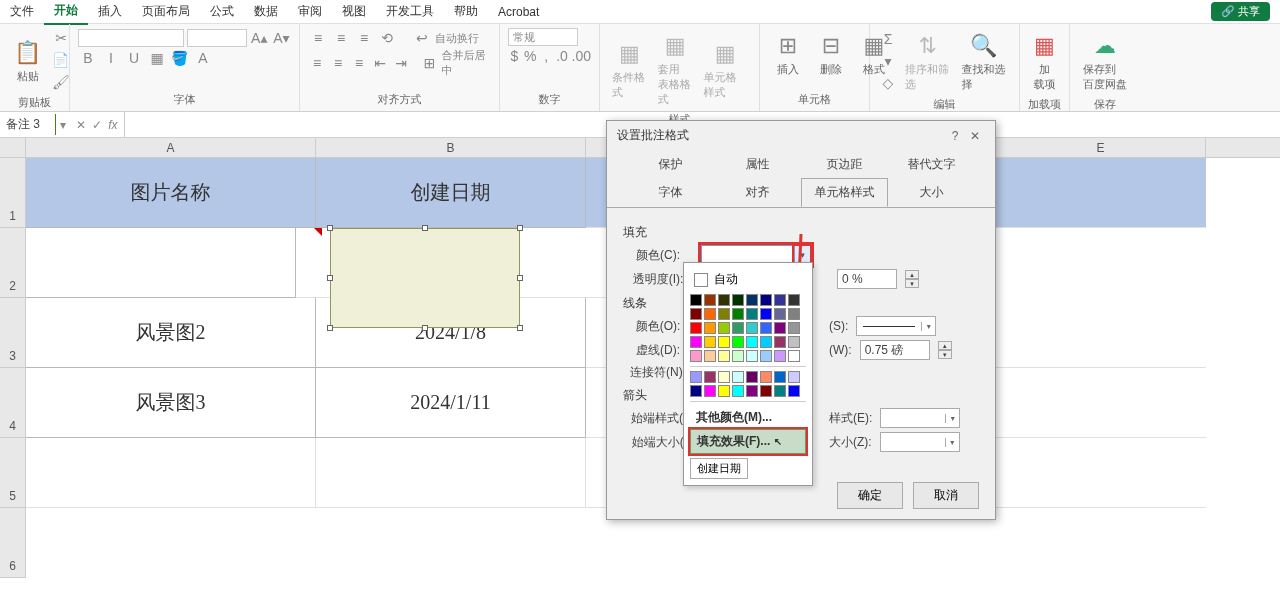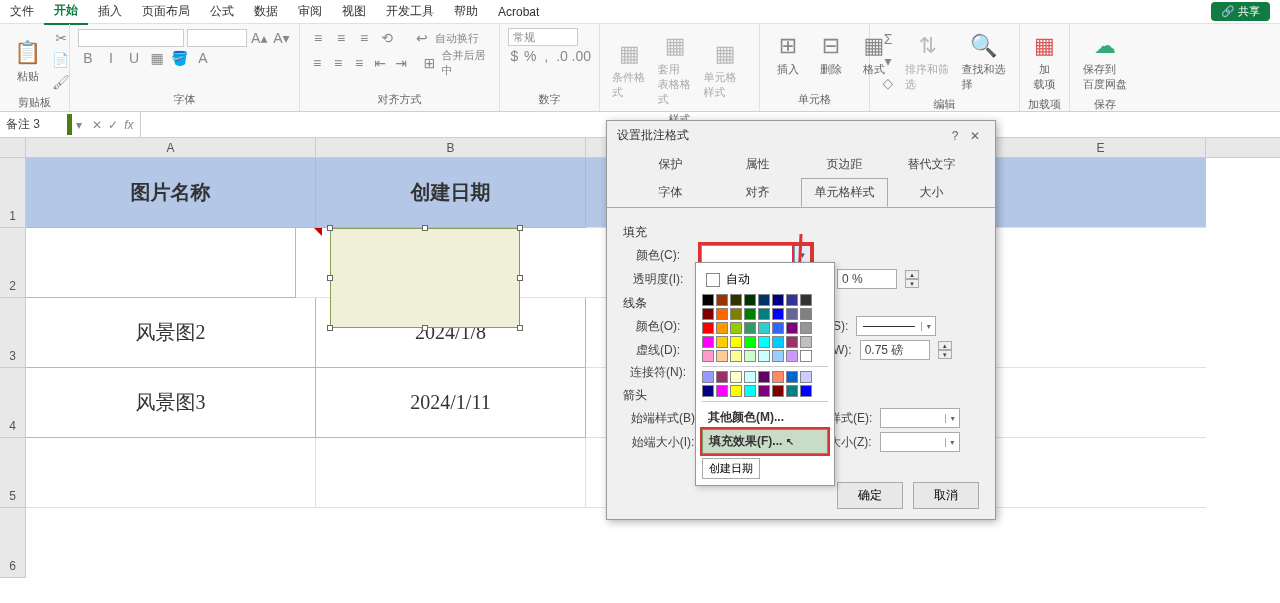--- a/index.html
+++ b/index.html
@@ -18,33 +18,33 @@
 .rgroup .grow { display: flex; gap: 3px; align-items: center; }
 .rgroup .gcol { display: flex; flex-direction: column; gap: 2px; align-items: center; }
 .ricon { width: 20px; height: 20px; display: inline-flex; align-items: center; justify-content: center; color: #888; font-size: 14px; }
 .ricon.big { width: 32px; height: 32px; font-size: 22px; }
 .rbtn { display: flex; flex-direction: column; align-items: center; font-size: 11px; color: #666; padding: 2px 4px; }
 .rbtn.disabled { opacity: .55; }
 .sel { border: 1px solid #ccc; font-size: 11px; padding: 1px 4px; color: #888; background: #fff; min-width: 60px; height: 18px; }
 
 
 .fbar { background: #fff; height: 26px; display: flex; align-items: center; border-bottom: 1px solid #d0d0d0; font-size: 12px; }
-.namebox { width: 72px; border-right: 5px solid #4d7c0f; padding: 2px 6px; color: #444; }
+.namebox { width: 56px; border-right: 1px solid #4d7c0f; padding: 2px 6px; color: #444; }
 .fx-area { display: flex; align-items: center; gap: 6px; padding: 0 6px; color: #888; }
 
 
 .sheet { position: absolute; top: 138px; left: 0; right: 0; bottom: 0; background: #fff; }
 .colhdr { display: flex; height: 20px; background: #e8e8e8; border-bottom: 1px solid #ccc; font-size: 12px; color: #555; }
 .colhdr .corner { width: 26px; border-right: 1px solid #ccc; }
 .colhdr .ch { text-align: center; border-right: 1px solid #ccc; line-height: 20px; }
 .rows { }
 .row { display: flex; height: 70px; }
 .row .rh { width: 26px; background: #e8e8e8; border-right: 1px solid #ccc; border-bottom: 1px solid #ccc; display: flex; align-items: flex-end; justify-content: center; font-size: 12px; color: #555; padding-bottom: 4px; }
 .row .cell { border-right: 1px solid #b8b8b8; border-bottom: 1px solid #b8b8b8; display: flex; align-items: center; justify-content: center; font-size: 20px; font-family: "SimSun", serif; color: #333; }
-.row.hdr .cell { background: #b4c7e7; font-weight: bold; }
+.row.hdr .cell { background: #b4c7e7; font-weight: normal; }
 
 
 .comment-box { position: absolute; top: 228px; left: 330px; width: 190px; height: 100px; background: #f0f0d8; border: 1px solid #8a9a5b; }
 .comment-box .handle { position: absolute; width: 6px; height: 6px; background: #fff; border: 1px solid #666; }
 .red-tri { position: absolute; top: 228px; left: 314px; width: 0; height: 0; border-top: 8px solid #c00; border-left: 8px solid transparent; }
 
 
 .dialog { position: absolute; top: 120px; left: 606px; width: 390px; background: #f0f0f0; border: 1px solid #999; box-shadow: 2px 2px 8px rgba(0,0,0,.3); font-size: 12px; }
 .dialog .titlebar { display: flex; align-items: center; padding: 6px 10px; color: #333; }
 .dialog .titlebar .ttl { flex: 1; }
@@ -363,21 +363,21 @@
     </div>
     <div class="frow">
       <span class="lbl" style="width:80px">始端大小(I):</span>
       <span style="width:110px"></span>
       <span>大小(Z):</span>
       <div class="combo">
           <span class="ar">▾</span>
         </div>
     </div>
 
-    <div class="palette" style="top:54px; left:88px; width:140px">
+    <div class="palette" style="top:54px; left:76px; width:130px">
       <div class="autorow">
           <div class="sw" style="background:#fff"></div>
           <span>自动</span>
         </div>
       <div id="pal-rows">
           <div class="prow">
             <div class="sw" style="background: rgb(0, 0, 0);"></div>
             <div class="sw" style="background: rgb(153, 51, 0);"></div>
             <div class="sw" style="background: rgb(51, 51, 0);"></div>
             <div class="sw" style="background: rgb(0, 51, 0);"></div>

